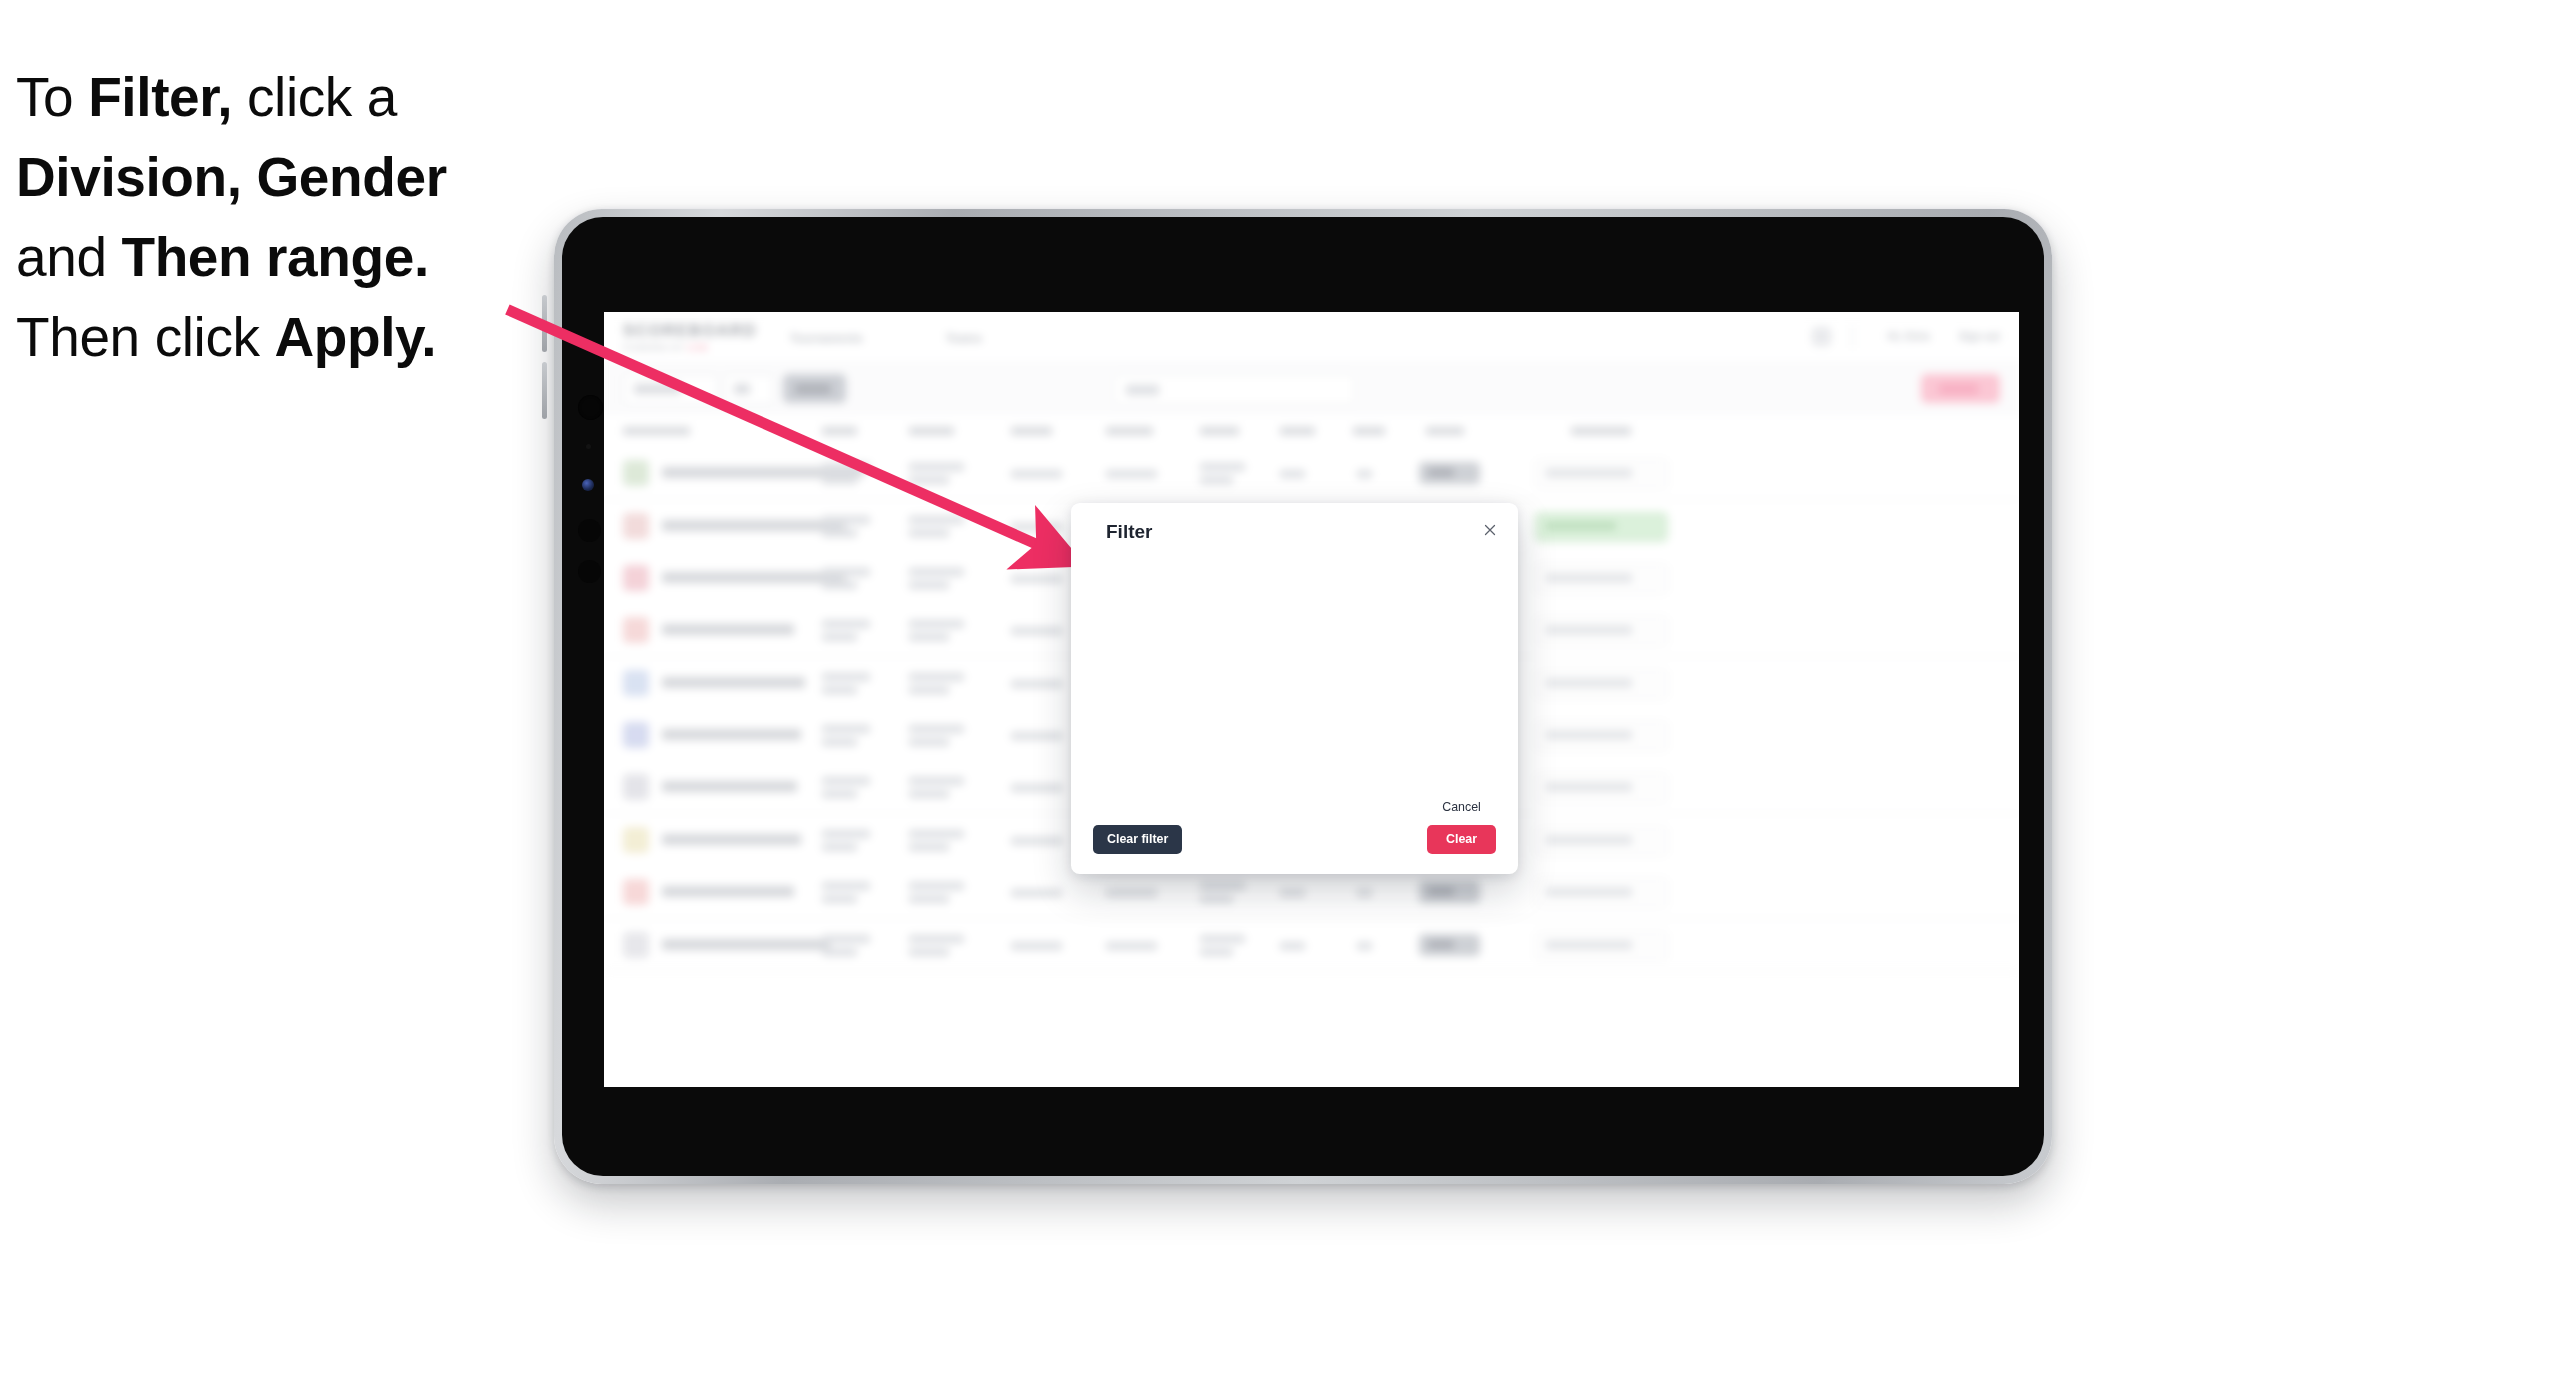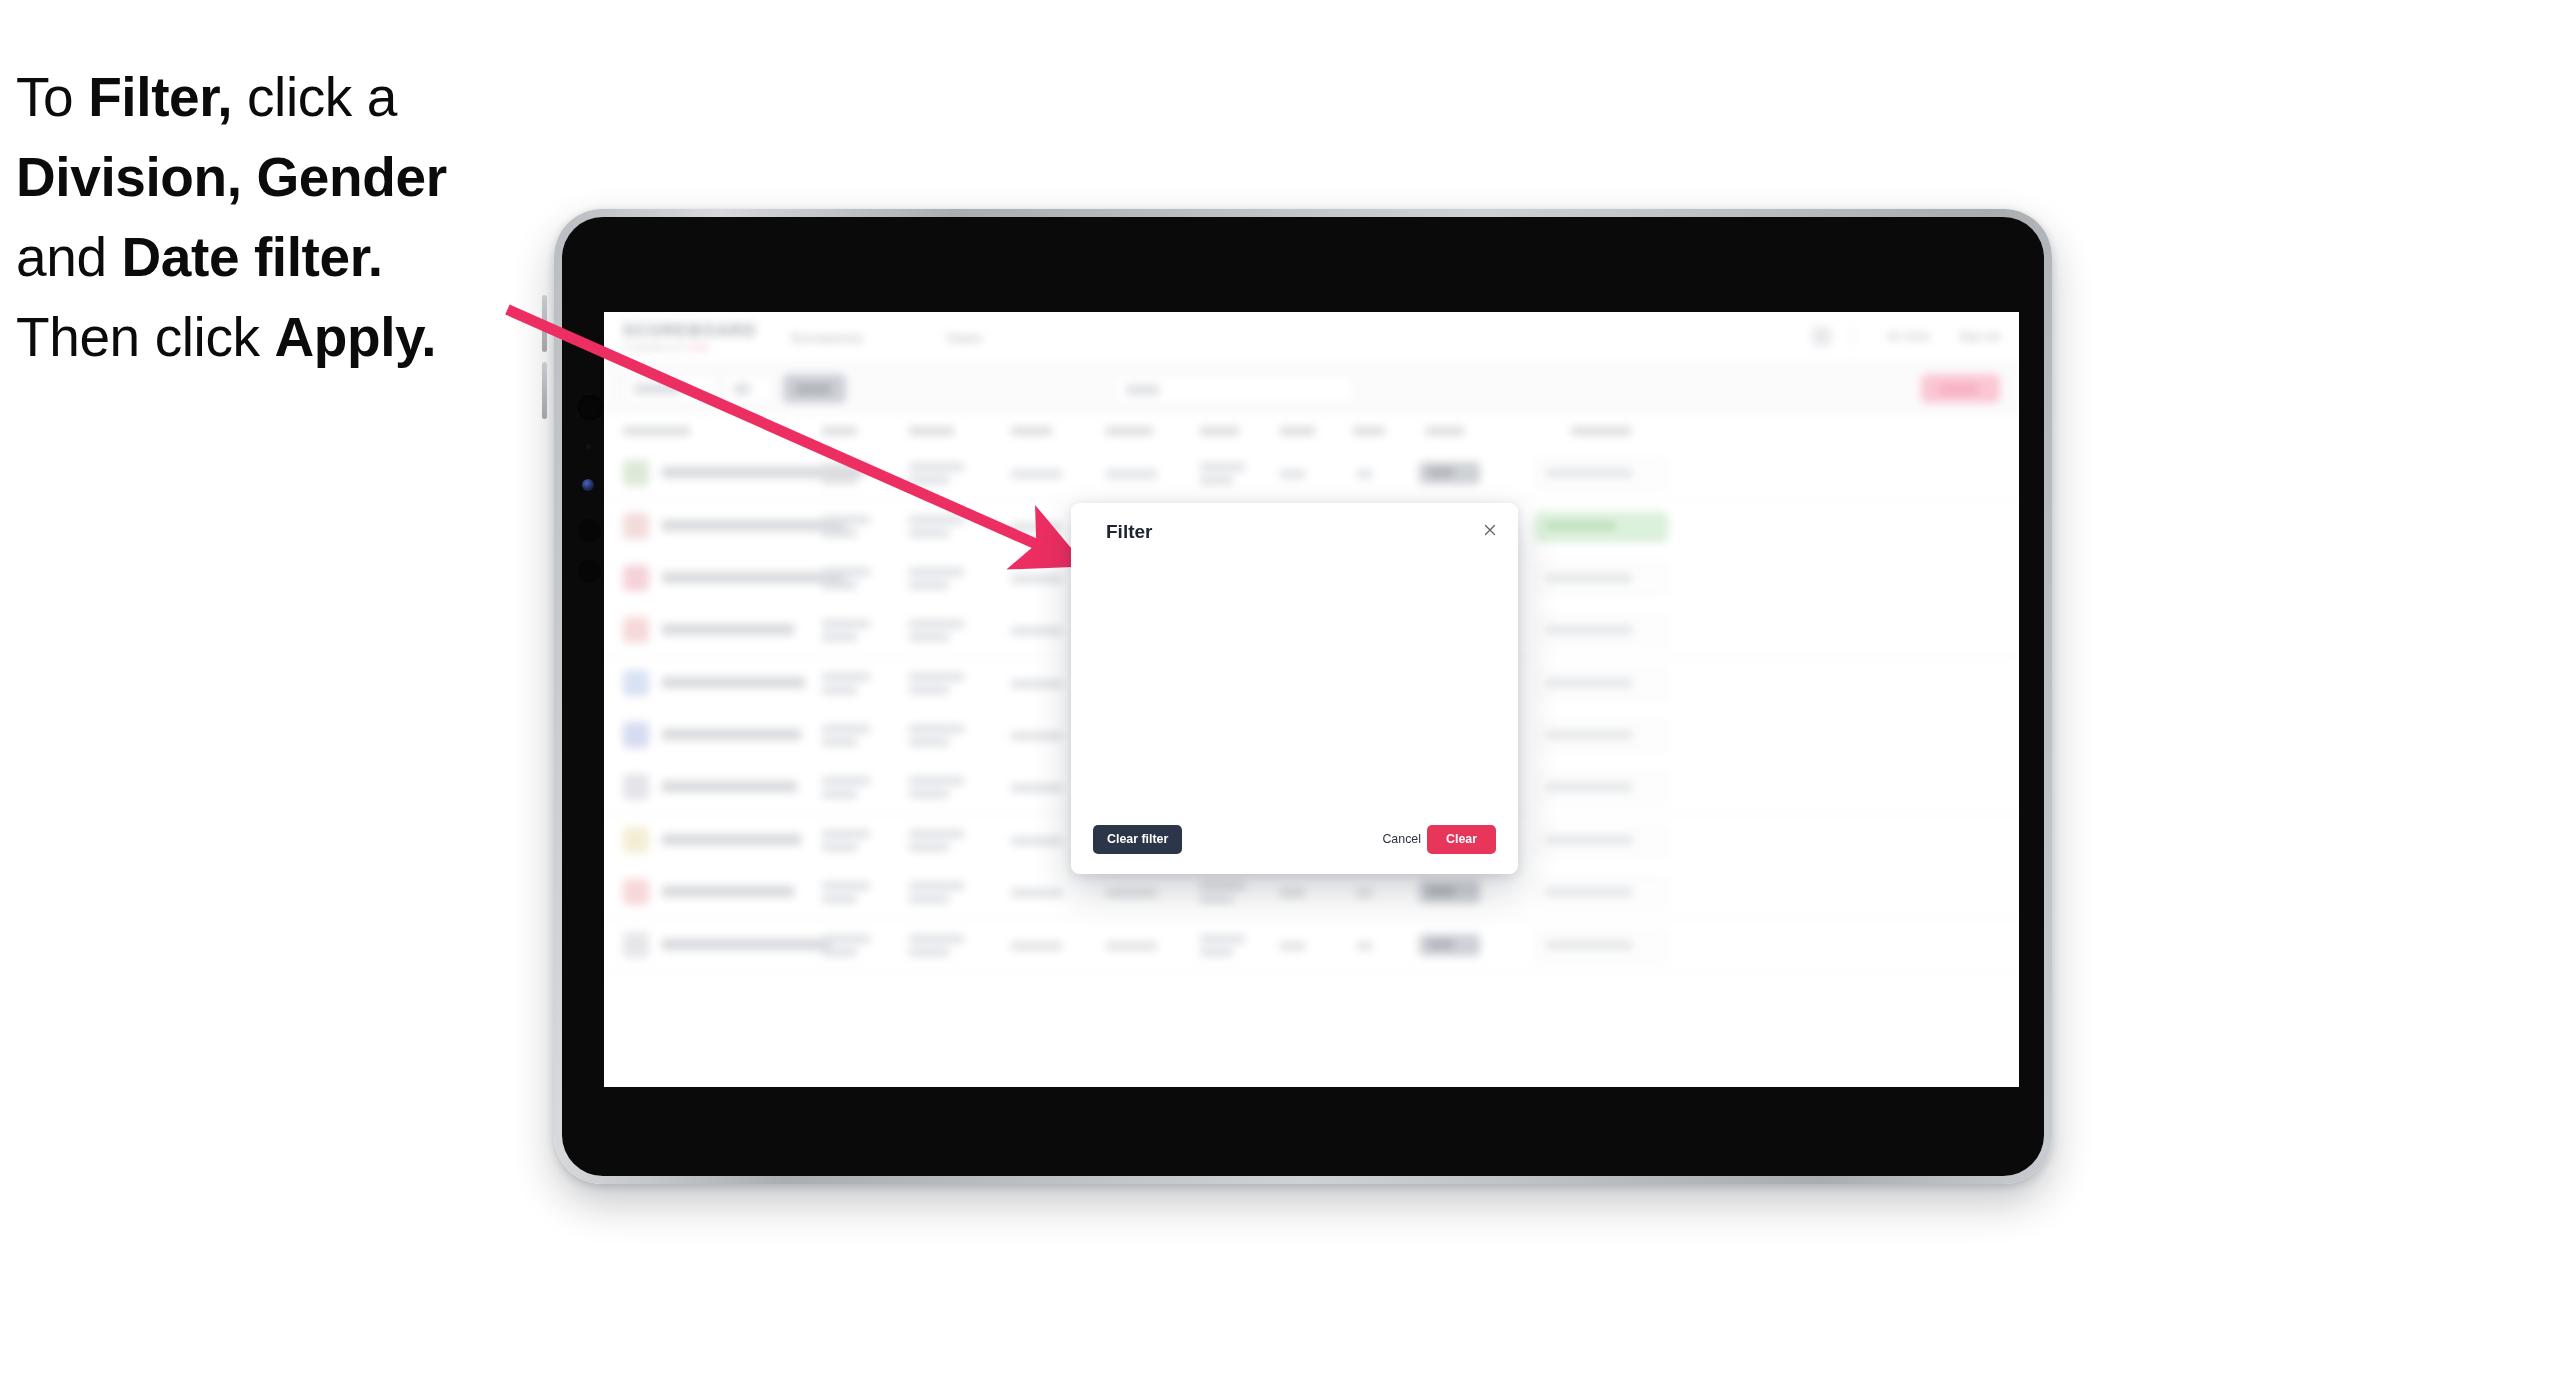--- a/index.html
+++ b/index.html
@@ -116,40 +116,40 @@
 
   #dlg-actions{
     position:absolute;left:22px;right:22px;bottom:20.4px;
     display:flex;align-items:flex-end;
   }
   #clear-filter{
     background:#2b3648;color:#fff;border:none;border-radius:5.1px;
     font-family:inherit;font-size:12.4px;font-weight:600;
     padding:8px 14px;cursor:pointer;line-height:1;
   }
-  #dlg-right{margin-left:auto;display:flex;align-items:center;gap:6px;}
+  #dlg-right{margin-left:auto;display:flex;align-items:center;gap:12px;flex-direction:column;}
   #cancel-btn{
     background:none;border:none;font-family:inherit;font-size:12.4px;
     color:#2b3240;cursor:pointer;padding:0;line-height:1;
   }
   #apply-btn{
     background:#e8365a;color:#fff;border:none;border-radius:5.1px;
     font-family:inherit;font-size:12.4px;font-weight:600;
     padding:8px 19px;cursor:pointer;line-height:1;
   }
 </style>
 </head>
 <body>
 
 <div class="stage">
 
   <div id="instructions">
       <span class="ln"><span>To </span><b>Filter,</b><span> click a</span></span>
       <span class="ln"><b>Division, Gender</b></span>
-      <span class="ln"><span>and </span><b>Date filter.</b></span>
+      <span class="ln"><span>and </span><b>Then range.</b></span>
       <span class="ln"><span>Then click </span><b>Apply.</b></span>
     </div>
 
   <div id="tablet">
     <div class="vbtn" style="top:86px;height:57px;"></div>
     <div class="vbtn" style="top:153px;height:57px;"></div>
 
     <div id="bezel">
       <div class="cam lens" style="top:178px;width:25px;height:25px;"></div>
       <div class="micdot" style="top:227px;"></div>

